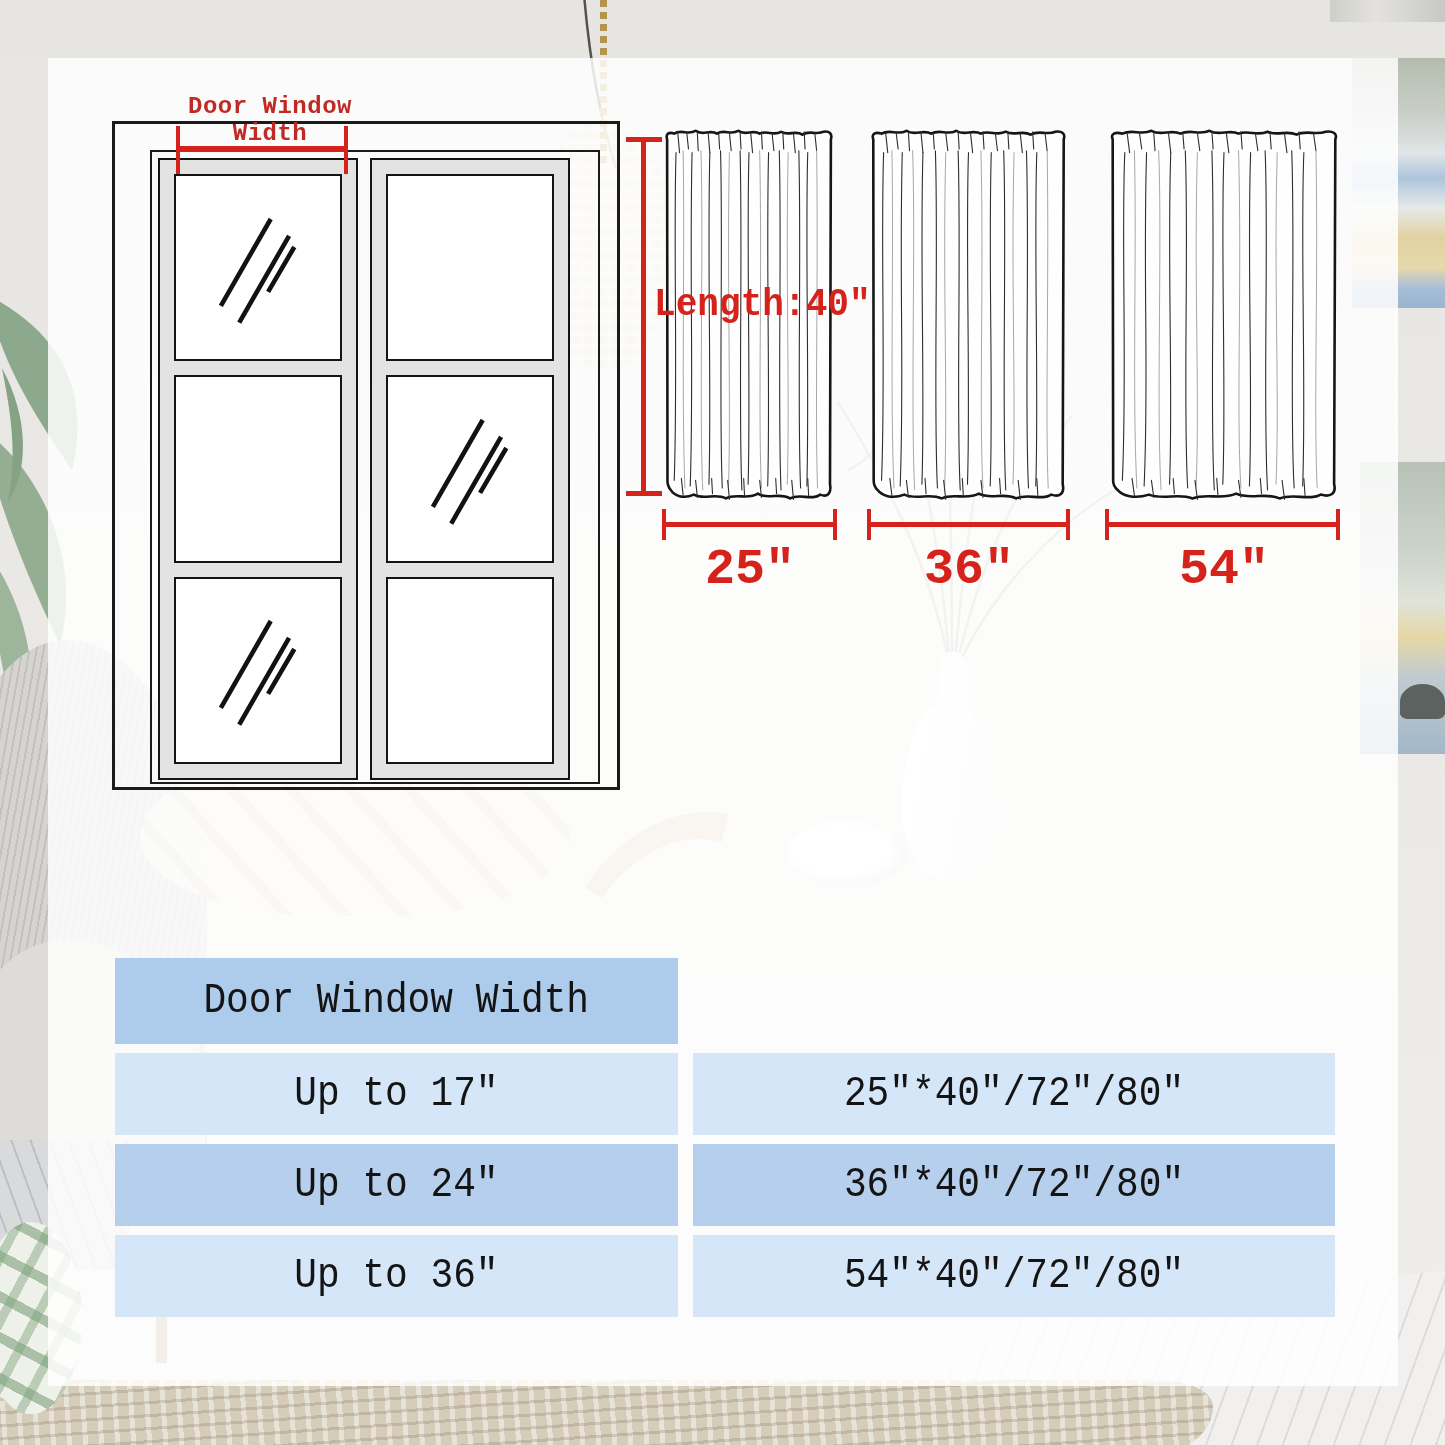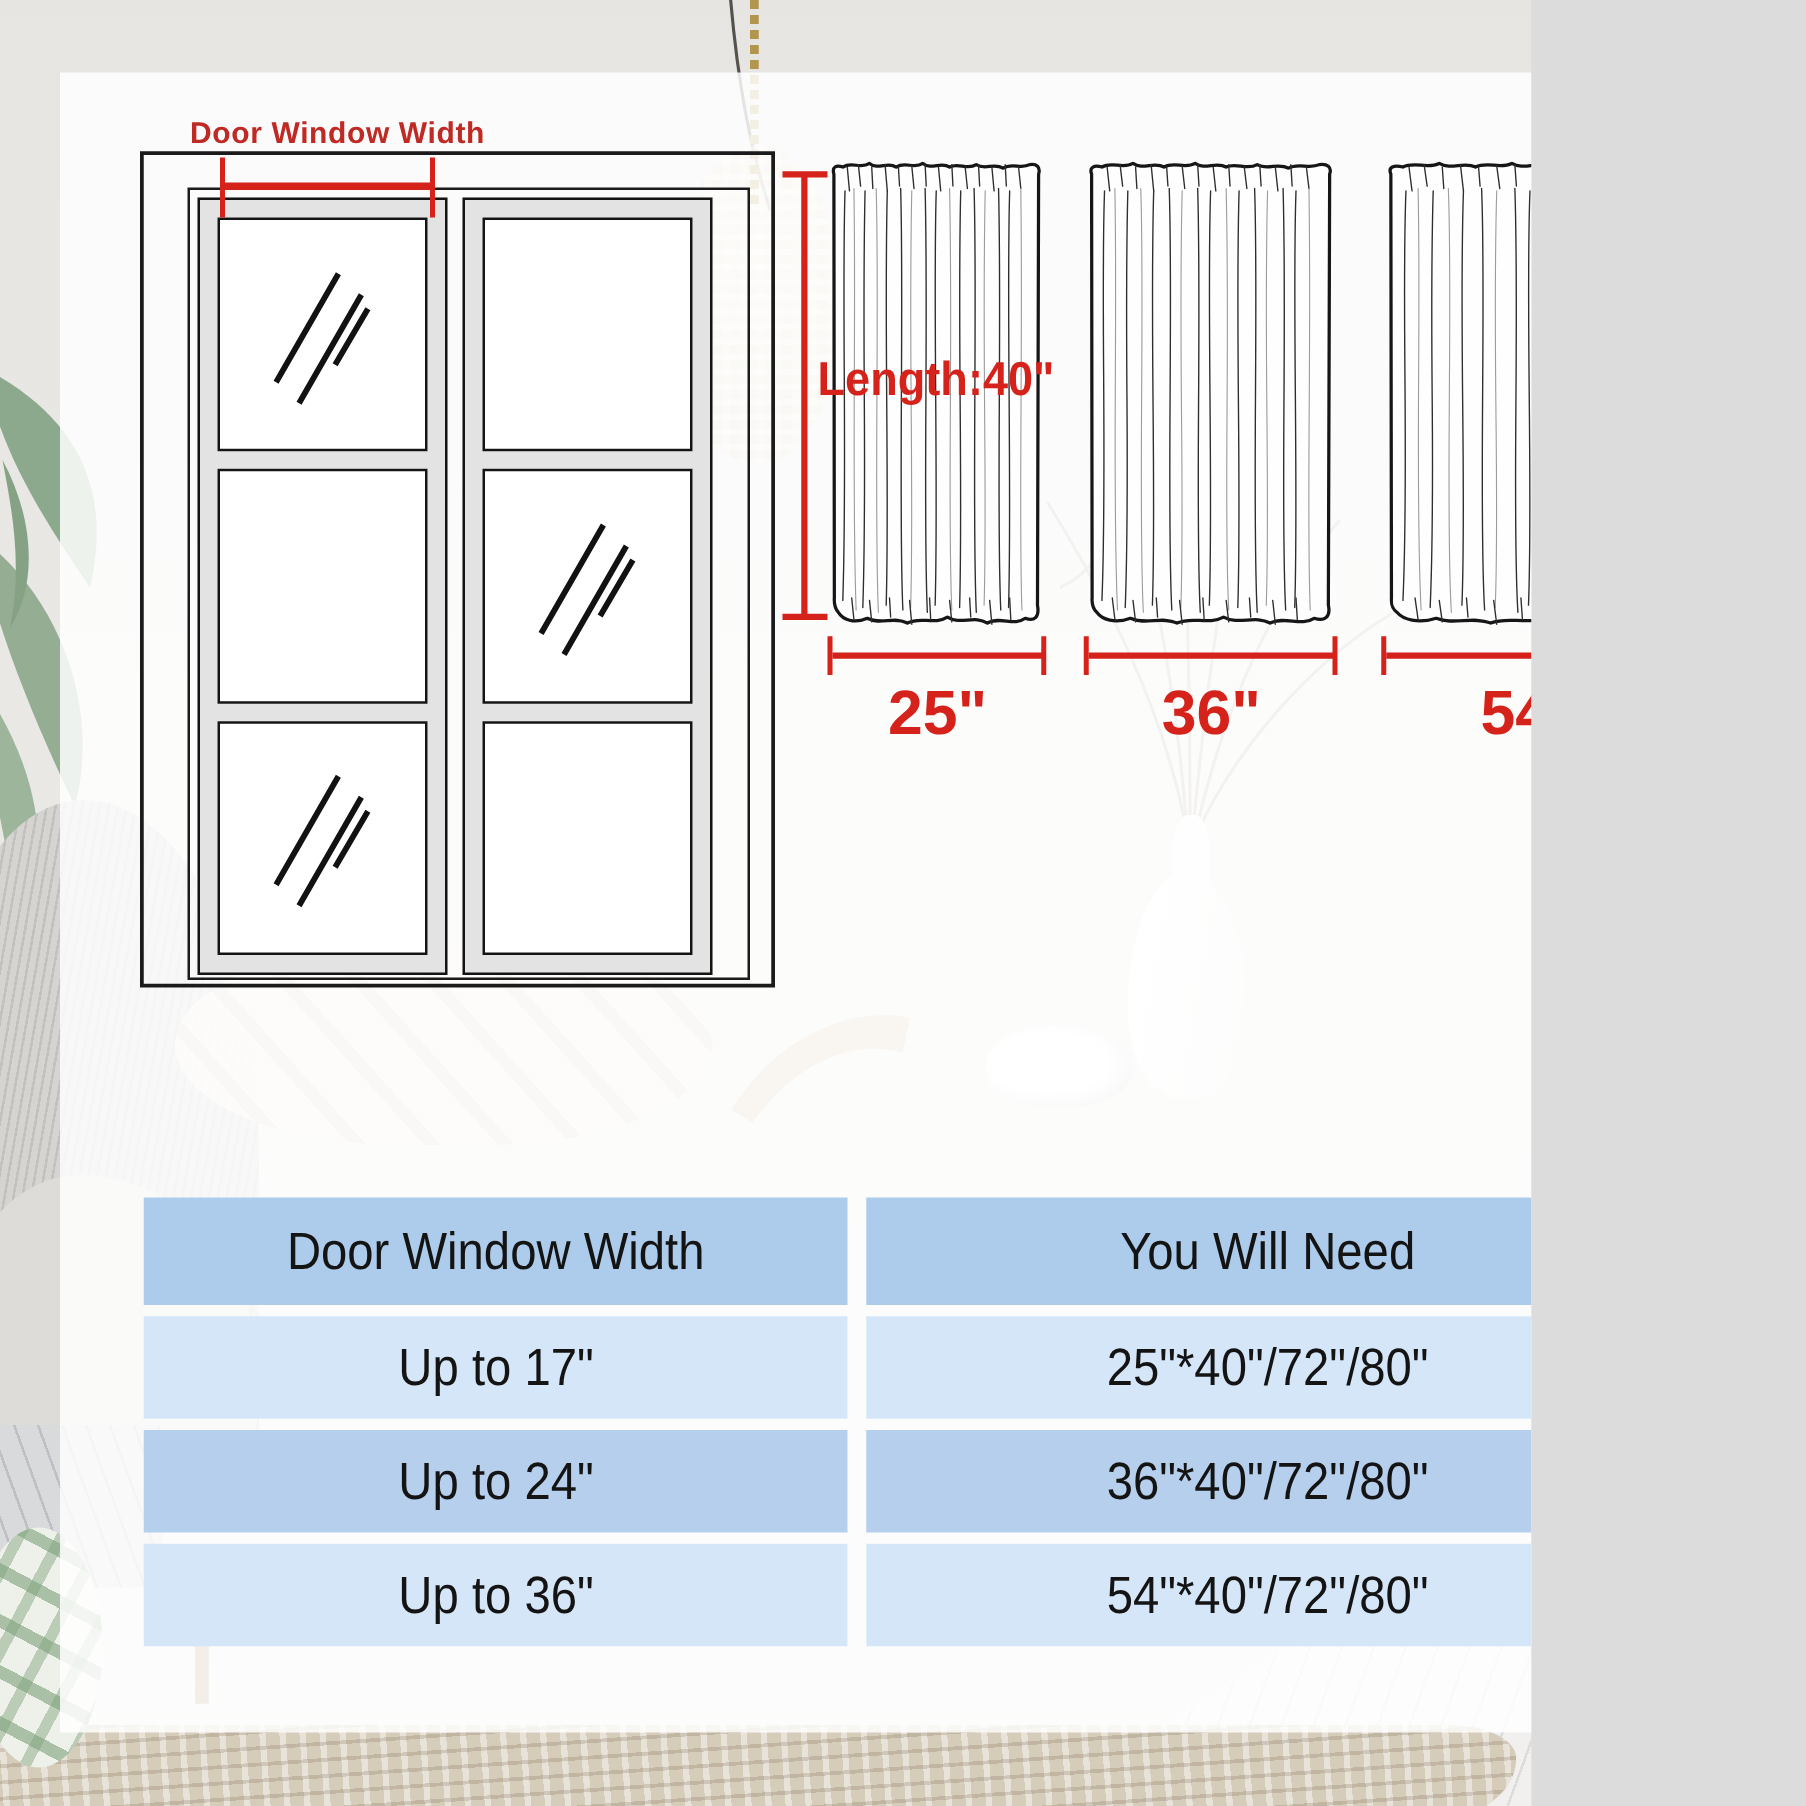--- a/index.html
+++ b/index.html
@@ -1,17 +1,17 @@
 <!DOCTYPE html>
 <html><head>
 <meta charset="utf-8">
 <style>
   html,body{margin:0;padding:0;background:#dcdcdc;}
-  .stage{position:relative;width:1225px;height:1445px;overflow:hidden;
-         font-family:Liberation Sans, sans-serif;background:#e9e8e5;}
+  .stage{position:relative;width:1445px;height:1445px;overflow:hidden;
+         font-family:Liberation Mono, monospace;background:#e9e8e5;}
   .abs{position:absolute;}
 
   
   .photo{position:absolute;inset:0;}
   .wall{position:absolute;inset:0;
         background:linear-gradient(180deg,#e6e5e2 0%,#eae9e6 50%,#efeeeb 100%);}
   .scene-svg{position:absolute;inset:0;width:1445px;height:1445px;}
   .macrame{left:536px;top:116px;width:138px;height:256px;border-radius:50%;
            background:radial-gradient(circle at 45% 35%,#ecdfc0,#d3c49c 70%);
            opacity:.55;}
@@ -273,23 +273,20 @@
 
   <div class="abs red-bar w-hline wh-3"></div>
   <div class="abs red-bar w-tick wt-3a"></div>
   <div class="abs red-bar w-tick wt-3b"></div>
   <div class="abs w-label wl-3">54"</div>
 
 
   <div class="abs tbl-cell hdr col1">
     <span>Door Window Width</span>
   </div>
-  <div class="abs tbl-cell hdr col2">
-    <span>You Will Need</span>
-  </div>
 
   <div class="abs tbl-cell row r1 col1">
     <span>Up to 17"</span>
   </div>
   <div class="abs tbl-cell row r1 col2">
     <span>25"*40"/72"/80"</span>
   </div>
 
   <div class="abs tbl-cell row r2 col1">
     <span>Up to 24"</span>

